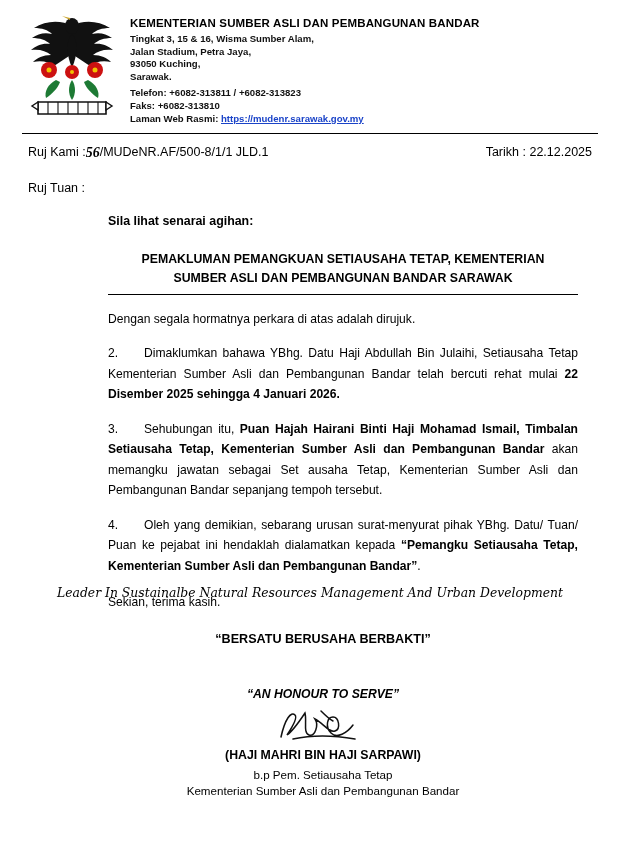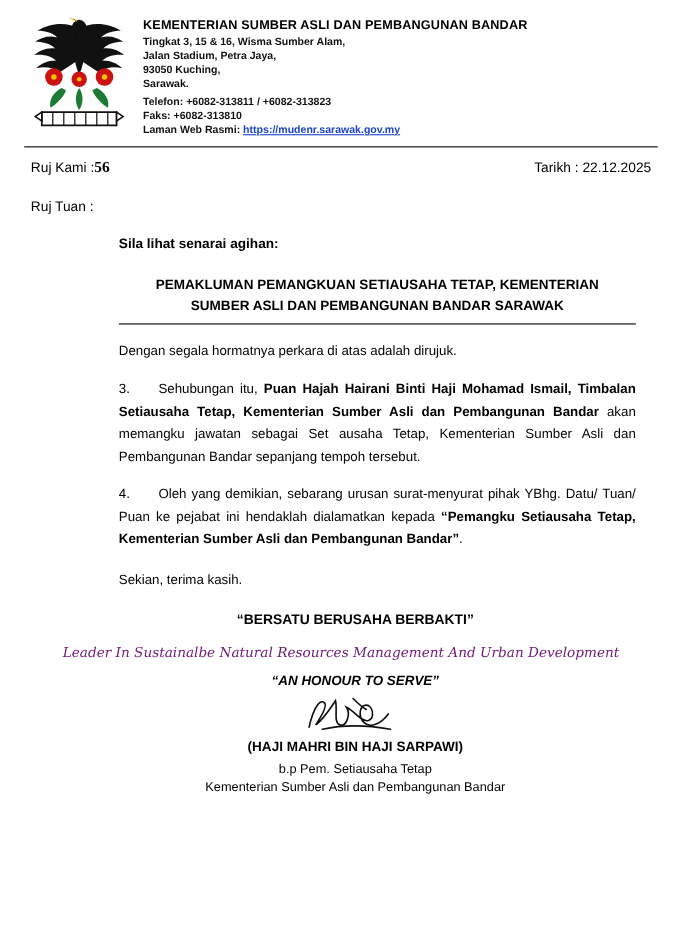--- a/index.html
+++ b/index.html
@@ -70,20 +70,21 @@
     display: flex;
     justify-content: space-between;
     align-items: baseline;
     margin-top: 11px;
     padding: 0 6px 0 6px;
     font-size: 12.5px;
   }
   .ref-left { display: flex; align-items: flex-start; gap: 0; }
   .ref-num {
     font-family: "Liberation Serif", serif;
+    font-style: italic;
     font-weight: bold;
     font-size: 14px;
   }
   .ruj-tuan {
     margin-top: 20px;
     padding-left: 6px;
     font-size: 12.5px;
   }
 
   
@@ -160,21 +161,21 @@
     line-height: 16px;
   }
 
   
   .footer {
     position: absolute;
     left: 0;
     right: 0;
     bottom: 8px;
     text-align: center;
-    color: #701a75;
+    color: #000000;
     font-family: "DejaVu Serif", serif;
     font-style: italic;
     font-size: 12.4px;
   }
 </style>
 </head>
 <body>
 
 <div class="page">
 
@@ -233,20 +234,21 @@
       </div>
     </div>
   </div>
 
   <hr class="hr-main">
 
   <div class="refrow">
     <div class="ref-left">
       <span>Ruj Kami :</span>
       <span class="ref-num">56</span>
+      <span>/MUDeNR.AF/500-8/1/1 JLD.1</span>
     </div>
     <div>
       <span>Tarikh :</span>
       <span>22.12.2025</span>
     </div>
   </div>
 
   <div class="ruj-tuan">Ruj Tuan :</div>
 
   <div class="body">
@@ -255,20 +257,23 @@
 
 
     <div class="subject">
       <div>PEMAKLUMAN PEMANGKUAN SETIAUSAHA TETAP, KEMENTERIAN</div>
       <div>SUMBER ASLI DAN PEMBANGUNAN BANDAR SARAWAK</div>
     </div>
     <hr class="hr-sub">
 
     <p class="para">Dengan segala hormatnya perkara di atas adalah dirujuk.</p>
 
+    <p class="para">
+      <span class="indent-num">2.</span><span>Dimaklumkan bahawa YBhg. Datu Haji Abdullah Bin Julaihi, Setiausaha Tetap Kementerian Sumber Asli dan Pembangunan Bandar telah bercuti rehat mulai </span><span class="b">22 Disember 2025 sehingga 4 Januari 2026.</span>
+    </p>
 
     <p class="para">
       <span class="indent-num">3.</span><span>Sehubungan itu, </span><span class="b">Puan Hajah Hairani Binti Haji Mohamad Ismail, Timbalan Setiausaha Tetap, Kementerian Sumber Asli dan Pembangunan Bandar</span><span> akan memangku jawatan sebagai Set ausaha Tetap, Kementerian Sumber Asli dan Pembangunan Bandar sepanjang tempoh tersebut.</span>
     </p>
 
     <p class="para">
       <span class="indent-num">4.</span><span>Oleh yang demikian, sebarang urusan surat-menyurat pihak YBhg. Datu/ Tuan/ Puan ke pejabat ini hendaklah dialamatkan kepada </span><span class="b">“Pemangku Setiausaha Tetap, Kementerian Sumber Asli dan Pembangunan Bandar”</span><span>.</span>
     </p>
 
 

